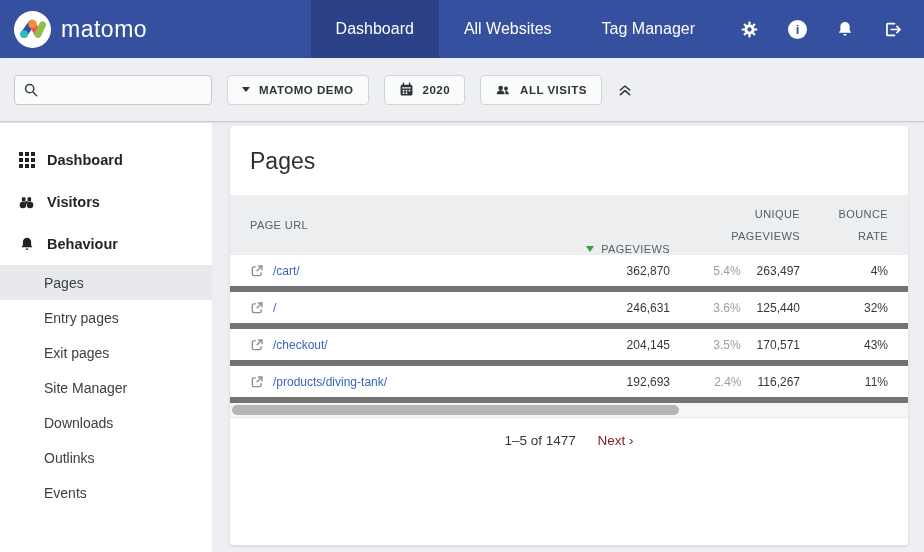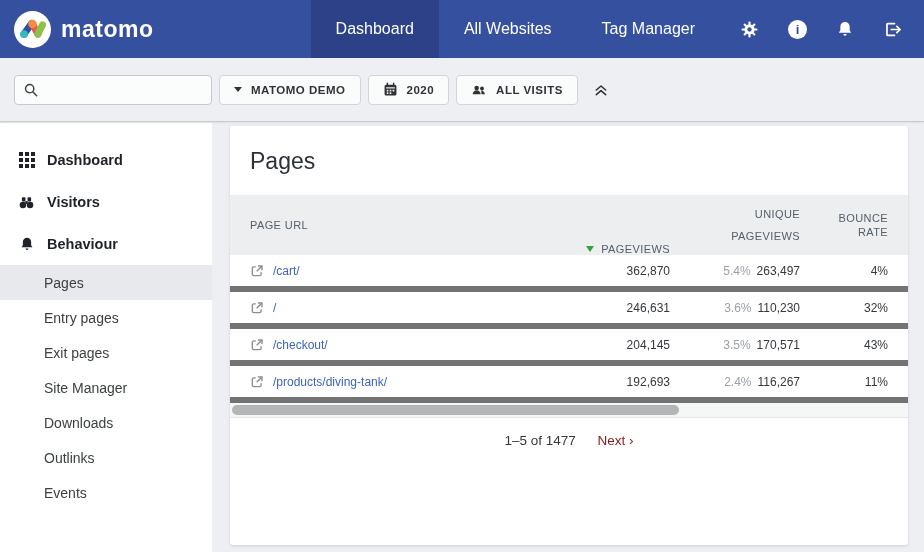--- a/index.html
+++ b/index.html
@@ -9,21 +9,21 @@
     background:#edeff2; font-family:"Liberation Sans", sans-serif;
     -webkit-font-smoothing:antialiased;
   }
   
   .navbar {
     position:absolute; top:0; left:0; width:924px; height:58px;
     background:#35509e; display:flex; align-items:stretch;
   }
   .brand { display:flex; align-items:center; gap:10px; padding-left:14px; cursor:pointer; }
   .brand-mark { width:37px; height:37px; display:block; }
-  .brand-text { color:#fff; font-size:23px; font-weight:bold; letter-spacing:.5px; }
+  .brand-text { color:#fff; font-size:23px; font-weight:normal; letter-spacing:.5px; }
   .nav-links { margin-left:auto; display:flex; height:58px; }
   .nav-link {
     display:flex; align-items:center; padding:0 25px; color:#fff;
     font-size:16px; cursor:pointer; text-decoration:none;
   }
   .nav-link.active { background:#2c4187; }
   .nav-icons { display:flex; align-items:center; gap:29px; padding:0 22px 0 20px; }
   .nav-icons a { display:flex; align-items:center; cursor:pointer; }
   .info-badge {
     width:19px; height:19px; border-radius:50%; background:#fff; color:#35509e;
@@ -40,21 +40,21 @@
   .searchbox {
     margin-left:14px; width:198px; height:30px; background:#fbfcfc;
     border:1px solid #c6c9cd; border-radius:4px;
     display:flex; align-items:center; padding:0 8px; gap:6px;
   }
   .searchbox input {
     border:none; outline:none; background:transparent; flex:1; min-width:0;
     font-size:13px; font-family:"Liberation Sans", sans-serif; color:#2f3337;
   }
   .fbtn {
-    height:30px; margin-left:7px; padding:0 14px;
+    height:30px; margin-left:15px; padding:0 14px;
     background:#fafbfb; border:1px solid #d2d5d8; border-radius:4px;
     display:inline-flex; align-items:center; gap:9px; cursor:pointer;
     font-size:11.5px; font-weight:bold; letter-spacing:.5px; color:#2f3337;
     font-family:"Liberation Sans", sans-serif;
     justify-content:flex-end;
   }
   .caret-down {
     width:0; height:0; border-left:4px solid transparent; border-right:4px solid transparent;
     border-top:5px solid #2f3337; display:inline-block;
   }
@@ -81,36 +81,36 @@
     background:#eceef0; display:flex; align-items:center;
     padding:13px 20px; height:60px;
     font-size:11px; color:#55606a; letter-spacing:.4px;
   }
   .th { cursor:pointer; }
   .th-url { flex:1; text-align:left; }
   .th-pv  { width:230px; display:flex; justify-content:flex-end; align-items:center;margin-top:47px; }
   .th-upv { width:130px; text-align:right; }
   .th-br  { width:88px;  text-align:right; }
   .th-upv .wrap { display:inline-block; max-width:72px; line-height:22px; }
-  .th-br  .wrap { display:inline-block; max-width:52px; line-height:14px; }
+  .th-br  .wrap { display:inline-block; max-width:52px; line-height:22px; }
   .sort-arrow {
     width:0; height:0; border-left:4.5px solid transparent; border-right:4.5px solid transparent;
     border-top:6px solid #36a141; display:inline-block; margin-right:7px;
   }
   .tr {
     display:flex; align-items:center; height:37px; padding:12px 20px;
     border-bottom:6px solid #737373; font-size:12px; color:#33383d;
   }
   .td-url { flex:1; display:flex; align-items:center; gap:9px; overflow:hidden; }
   .td-url .ext { display:flex; align-items:center; cursor:pointer; }
   .td-url .url { color:#3c63bd; text-decoration:none; cursor:pointer; white-space:nowrap; }
   .td-pv  { width:230px; text-align:right; }
   .td-upv { width:130px; text-align:right; }
   .td-br  { width:88px;  text-align:right; }
-  .pct { color:#9aa0a6; margin-right:6px; }
+  .pct { color:#9aa0a6; margin-right:16px; }
   .hscroll {
     height:15px; background:#f5f6f6; border-bottom:1px solid #e6e8ea;
     position:relative; cursor:pointer;
   }
   .hscroll .thumb {
     position:absolute; left:2px; top:2px; height:10px; width:66%;
     background:#b3b5b7; border-radius:5px; cursor:grab;
   }
   .pager {
     padding:15px 0 0; text-align:center; font-size:13.5px; color:#33383d;
@@ -333,21 +333,21 @@
       <div class="td-url">
         <a class="ext">
             <svg width="14" height="14">
               <use href="#sym-ext"></use>
             </svg>
           </a>
         <a class="url">/</a>
       </div>
       <div class="td-pv">246,631</div>
       <div class="td-upv">
-        <span class="pct">3.6%</span><span>110,230</span>
+        <span class="pct">3.6%</span><span>125,440</span>
       </div>
       <div class="td-br">32%</div>
     </div>
 
     <div class="tr">
       <div class="td-url">
         <a class="ext">
             <svg width="14" height="14">
               <use href="#sym-ext"></use>
             </svg>

